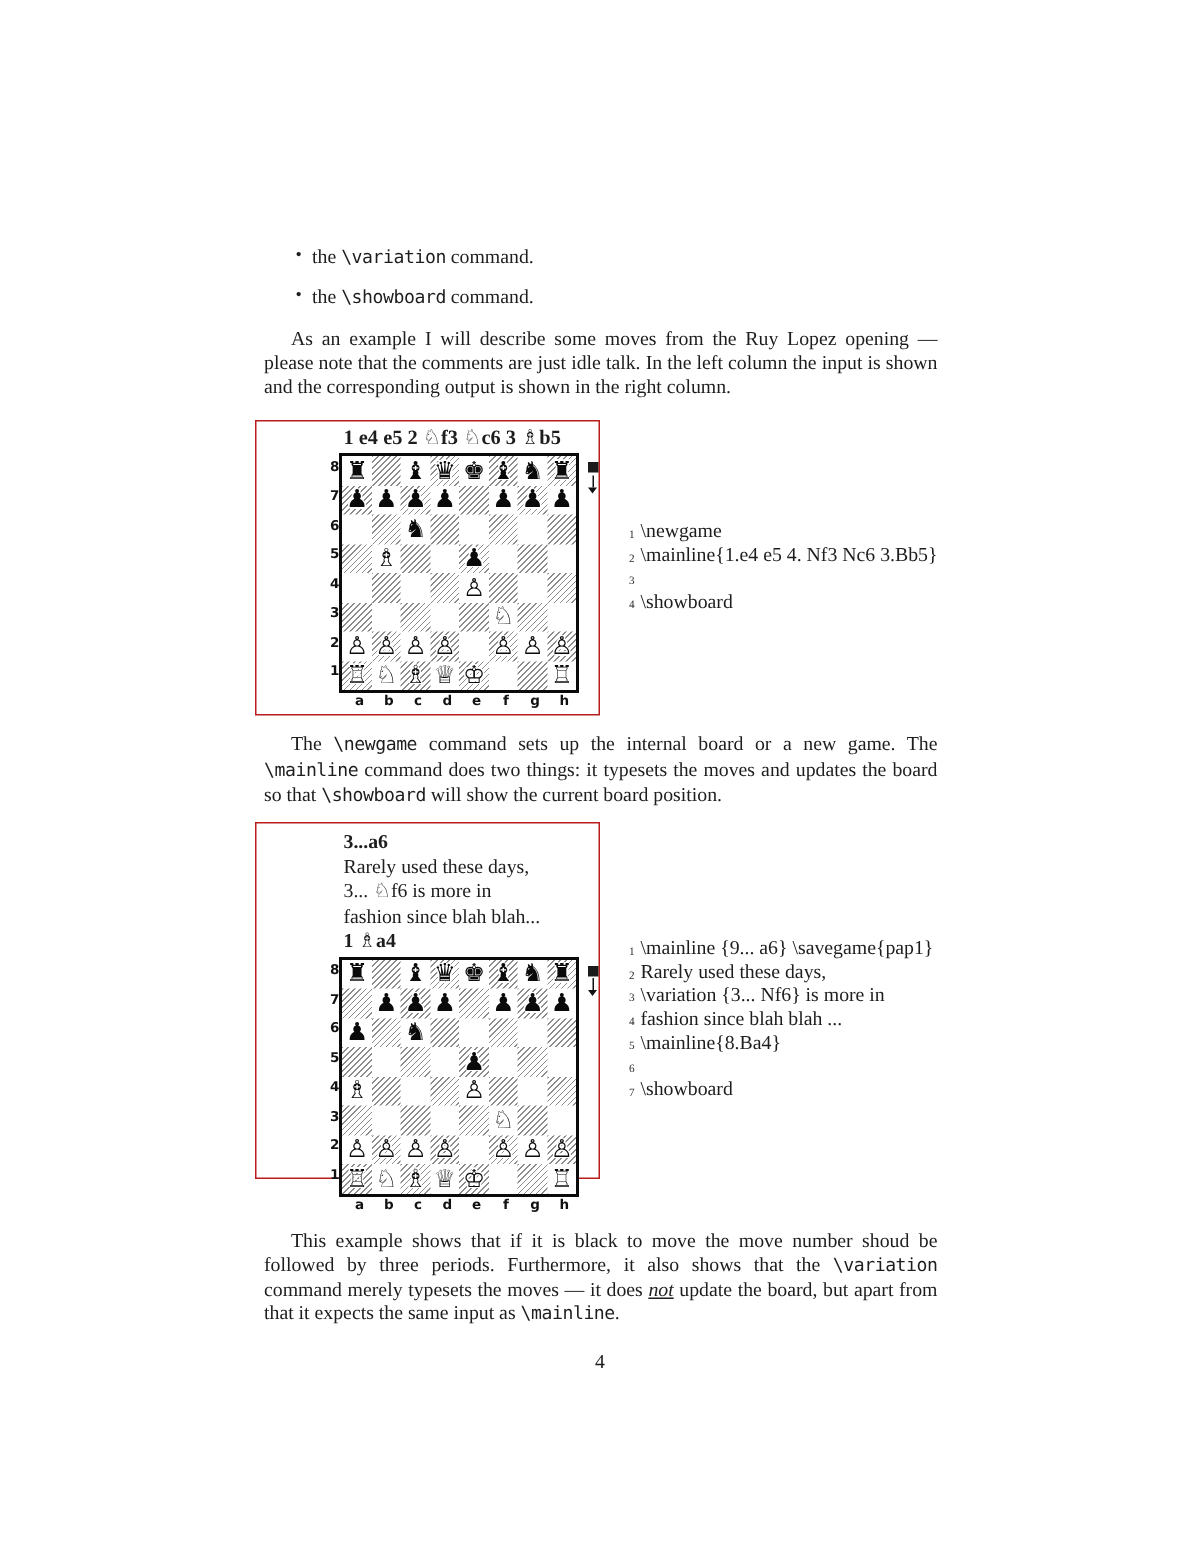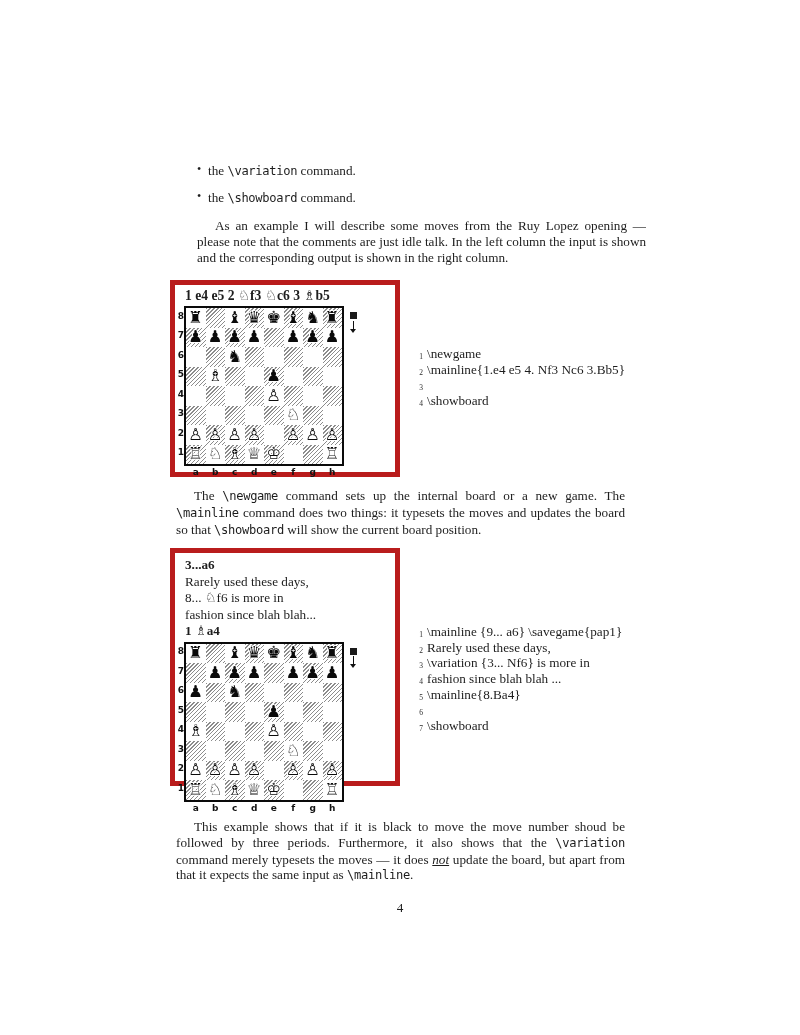--- a/index.html
+++ b/index.html
@@ -8,27 +8,27 @@
     position:relative; width:800px; height:1035px; background:#ffffff;
     font-family:"Liberation Serif","DejaVu Serif",serif;
     font-size:13.2px; line-height:15.8px; color:#1d1d1d; overflow:hidden;
   }
   
   .bullets { position:absolute; left:176px; top:163px; width:449px; }
   .bullet-item { position:relative; padding-left:32px; margin-bottom:10.5px; }
   .dot { position:absolute; left:21px; top:-1px; font-size:12px; }
   
   .para { position:absolute; left:176px; width:449px; text-align:justify; text-indent:18px; }
-  .p1 { top:218px;margin-left:21px; }
+  .p1 { top:218px; }
   .p2 { top:488px; }
   .p3 { top:819px; }
   .seg-code { font-family:"DejaVu Sans Mono",monospace; font-weight:normal; font-size:12.1px; letter-spacing:-0.3px; }
   .seg-italic { font-style:italic;text-decoration:underline; }
   
-  .figure { position:absolute; left:170px; width:230px; border:5px solid #b91c1c; background:#fff; }
+  .figure { position:absolute; left:170px; width:230px; border:1px solid #b91c1c; background:#fff;padding-left:48px; }
   .fig1 { top:280px; height:197px; }
   .fig2 { top:548px; height:238px; }
   .fig-header { margin:3px 0 1px 10px; font-weight:bold; font-size:13.6px; line-height:16px;
                 font-family:"Liberation Serif","DejaVu Sans",serif; }
   .fig-lines { margin:4px 0 2px 10px; }
   .fl { line-height:16.5px; font-size:13.2px; font-family:"Liberation Serif","DejaVu Sans",serif; }
   .fl.b { font-weight:bold; }
   
   .board-block { margin-left:1px; margin-top:2px; }
   .brow { display:flex; align-items:flex-start; }
@@ -260,21 +260,21 @@
         <span class="lt">\showboard</span>
       </div>
   </div>
 
   <p class="para p2"><span>The </span><span class="seg-code">\newgame</span><span> command sets up the internal board or a new game. The </span><span class="seg-code">\mainline</span><span> command does two things: it typesets the moves and updates the board so that </span><span class="seg-code">\showboard</span><span> will show the current board position.</span></p>
 
   <div class="figure fig2">
     <div class="fig-lines">
       <div class="fl b">3...a6</div>
       <div class="fl">Rarely used these days,</div>
-      <div class="fl">8... ♘f6 is more in</div>
+      <div class="fl">3... ♘f6 is more in</div>
       <div class="fl">fashion since blah blah...</div>
       <div class="fl b">1 ♗a4</div>
     </div>
     <div class="board-block">
         <div class="brow">
           <div class="ranks">
             <div>8</div>
             <div>7</div>
             <div>6</div>
             <div>5</div>

